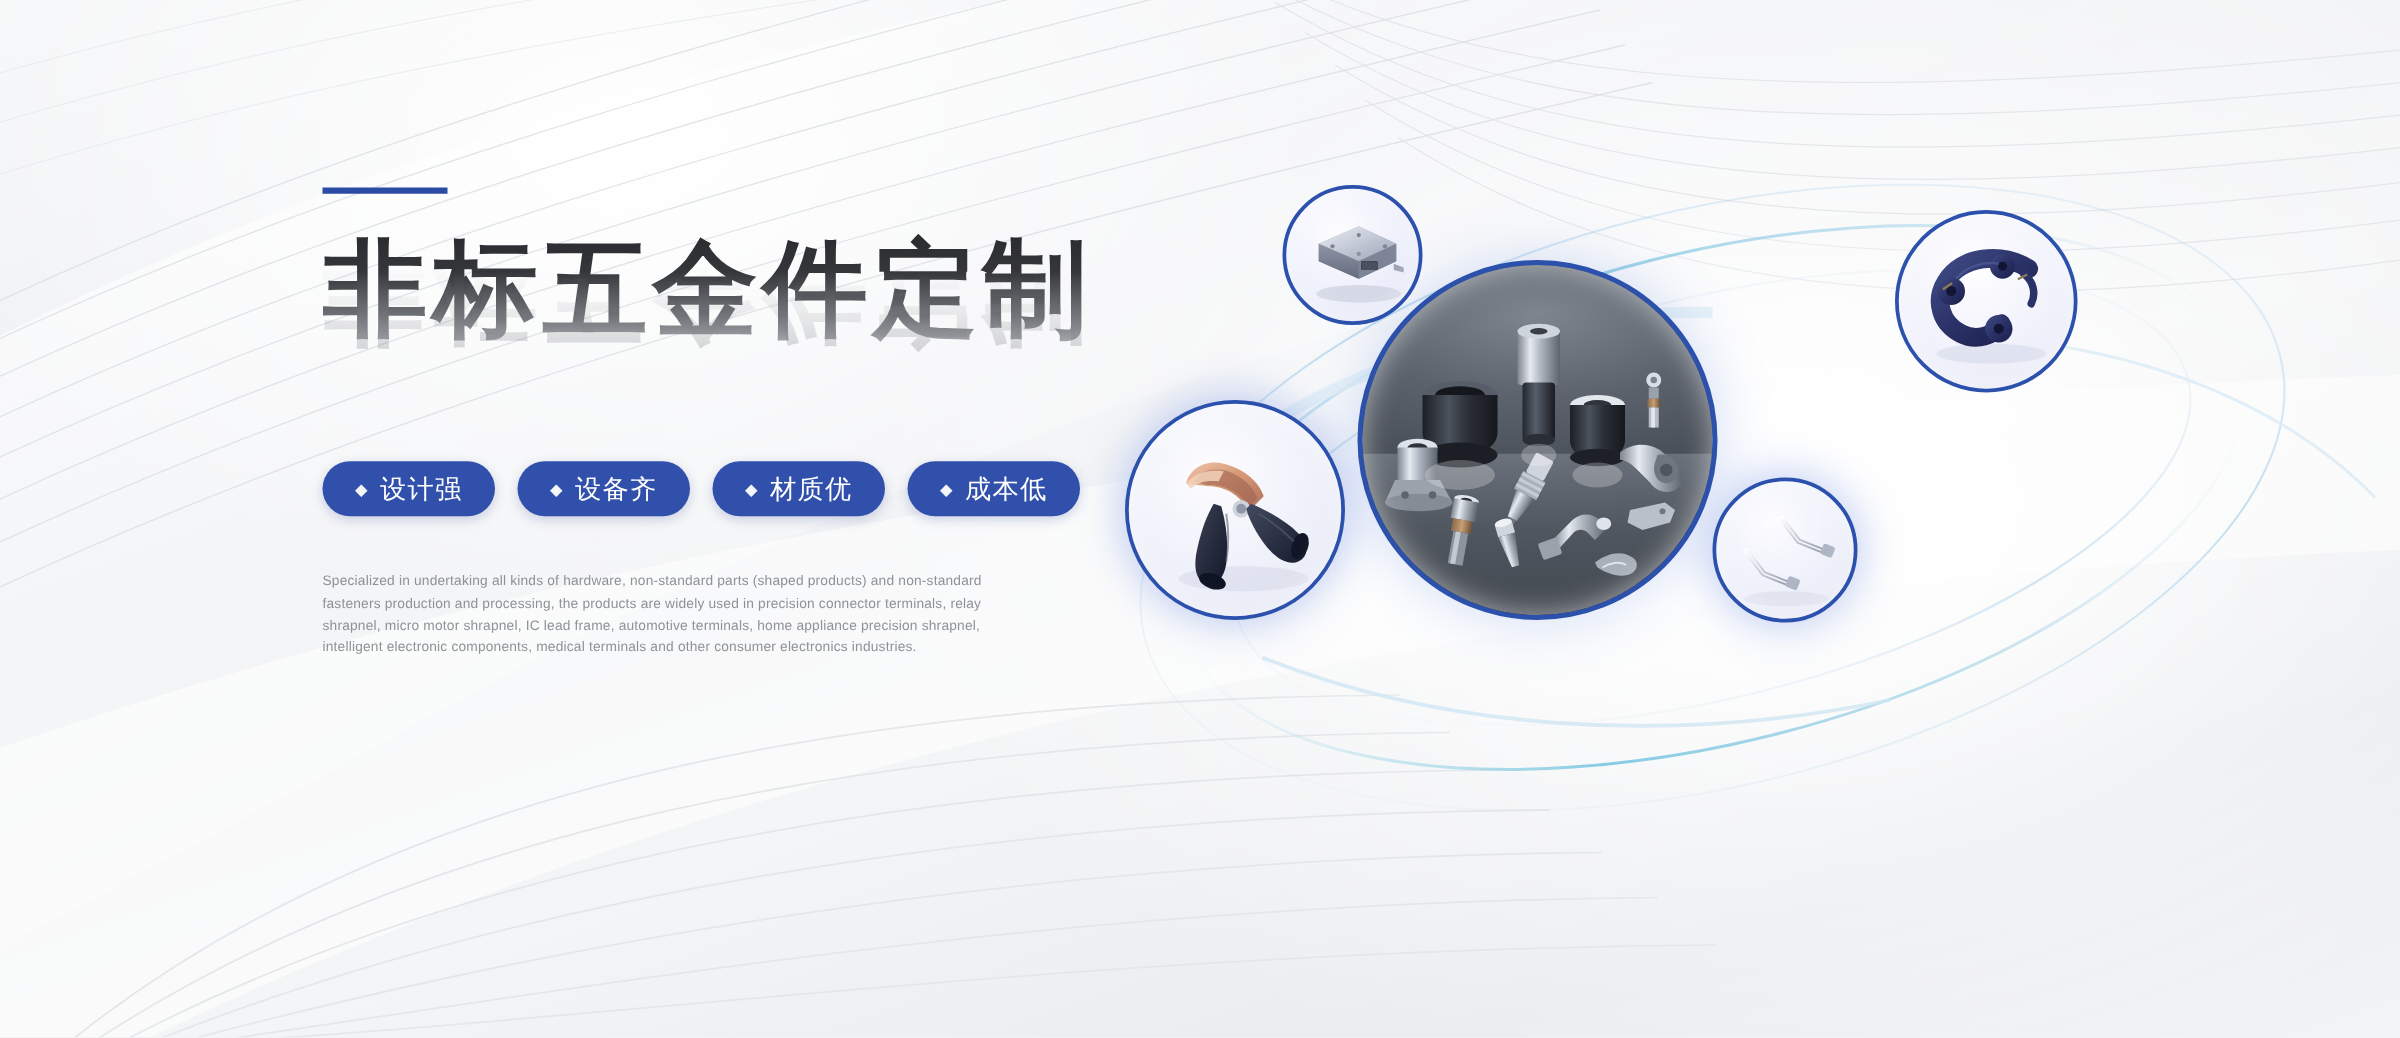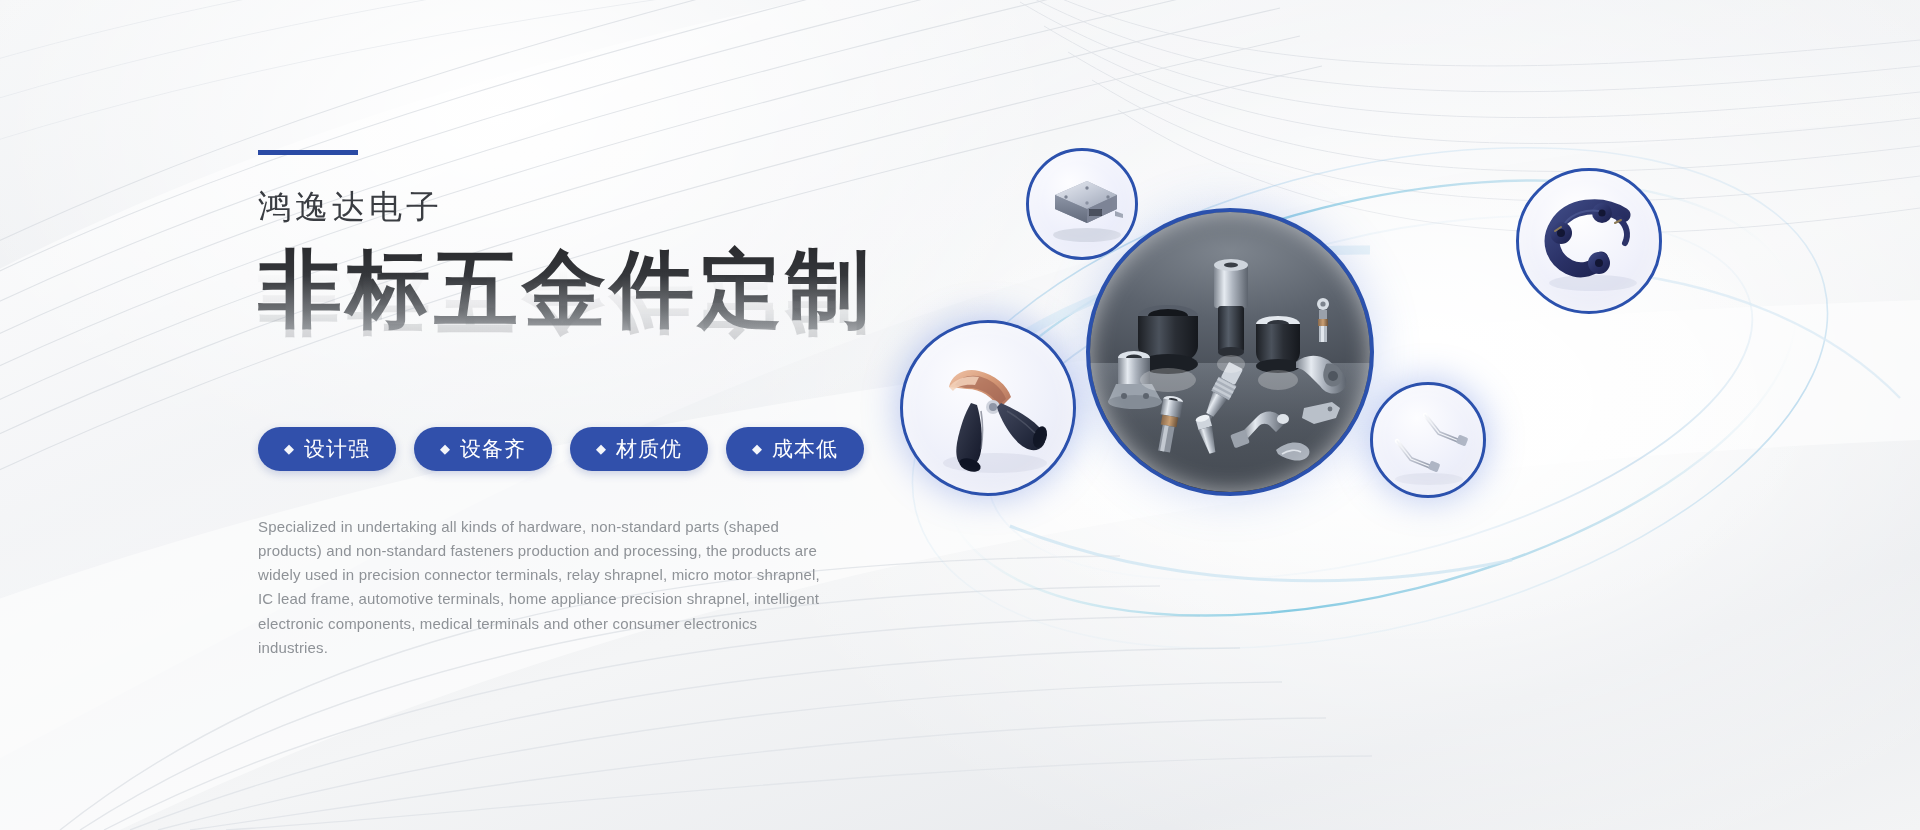--- a/index.html
+++ b/index.html
@@ -42,21 +42,21 @@
   .pills{display:flex;gap:18px;margin-top:44px;}
   .pill{
     display:flex;align-items:center;justify-content:center;gap:9px;
     height:44px;padding:0 26px;border-radius:22px;
     background:#3150ab;color:#fff;font-size:21px;letter-spacing:1px;
     box-shadow:0 3px 9px rgba(40,70,150,.22);white-space:nowrap;
   }
   .pill .dia{font-size:13px;line-height:1;opacity:.95;}
   .blurb{
     margin-top:44px;width:568px;
-    font-size:15px;line-height:1.62;color:#8e9297;letter-spacing:.15px;
+    font-size:11px;line-height:1.62;color:#8e9297;letter-spacing:.15px;
   }
 
   
   .visual{position:absolute;left:900px;top:130px;width:1020px;height:560px;}
   .orbit-svg{position:absolute;inset:0;width:1020px;height:560px;}
 
   .node{position:absolute;border-radius:50%;overflow:hidden;
         border:3px solid #2b51ad;box-sizing:border-box;}
   .node::after{content:"";position:absolute;inset:0;border-radius:50%;
         box-shadow:inset 0 0 22px rgba(255,255,255,.55);}
@@ -140,21 +140,20 @@
       <path d="M-40,70 C160,10 380,-30 640,-70" stroke-width="1"></path>
       <path d="M-40,110 C170,44 400,0 660,-38" stroke-width="1"></path>
       <path d="M-40,152 C180,80 420,34 680,-4" stroke-width="1"></path>
     </g>
   </svg>
 
   <div class="left">
 
     <div class="accent-rule"></div>
 
-    <h2 class="brand">鸿逸达电子</h2>
 
     <div class="headline-wrap">
       <h1 class="headline">非标五金件定制</h1>
       <p class="headline-reflect">非标五金件定制</p>
     </div>
 
     <div class="pills">
       <div class="pill">
         <span class="dia">◆</span>
         <span>设计强</span>

